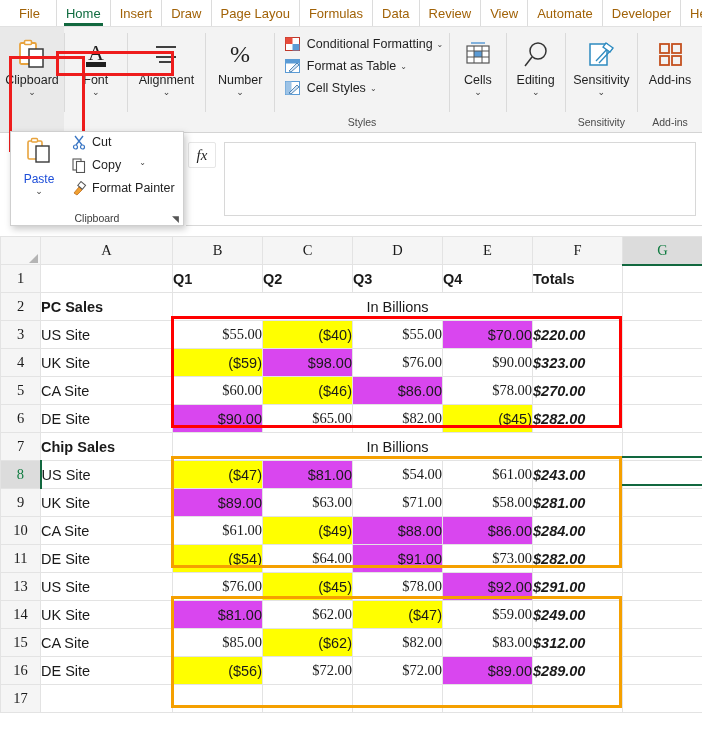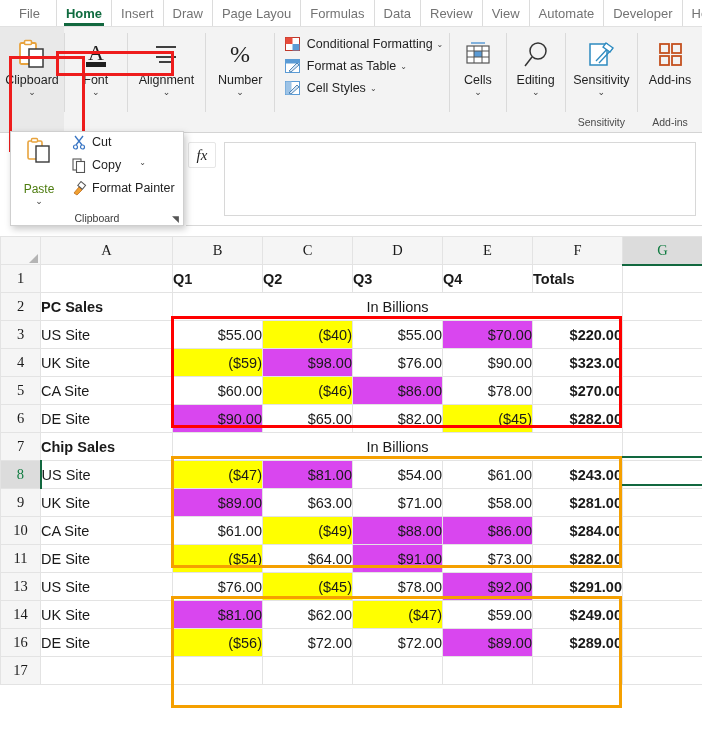--- a/index.html
+++ b/index.html
@@ -8,25 +8,25 @@
     font-family:"Liberation Sans",sans-serif;
     -webkit-font-smoothing:antialiased;
   }
   
   .ribbon-tabs{
     height:26px;display:flex;align-items:stretch;background:#fff;
     border-bottom:1px solid #e1e1e1;overflow:hidden;
   }
   .rtab{
     display:flex;align-items:center;justify-content:center;
-    padding:0 9px;font-size:13px;color:#737373;white-space:nowrap;
+    padding:0 9px;font-size:13px;color:#a16207;white-space:nowrap;
     border-right:1px solid #dcdcdc;position:relative;cursor:default;
   }
   .rtab:first-child{border-left:1px solid transparent;padding-left:18px;padding-right:16px;}
-  .rtab.active{color:#0f6b3f;font-weight:bold;}
+  .rtab.active{color:#0f6b3f;font-weight:normal;}
   .rtab.active:after{
     content:"";position:absolute;left:7px;right:7px;bottom:0;height:3px;background:#12683f;
   }
   
   .ribbon{
     height:105px;background:#f3f3f3;display:flex;align-items:stretch;
     border-bottom:1px solid #d4d4d4;position:relative;
   }
   .grp{display:flex;flex-direction:column;position:relative;}
   .grp-items{display:flex;align-items:flex-start;flex:1;padding-top:5px;}
@@ -49,21 +49,21 @@
   .smallrow{display:flex;align-items:center;height:22px;padding:0 6px;font-size:12.5px;color:#1f1f1f;white-space:nowrap;}
   .smallrow .sico{width:17px;height:15px;margin-right:5px;display:inline-block;flex:0 0 auto;}
   .chev{font-size:8px;color:#444;margin-left:4px;}
   
   .dropdown{
     position:absolute;left:10px;top:131px;width:172px;height:93px;
     background:#fff;border:1px solid #cfcfcf;box-shadow:2px 3px 7px rgba(0,0,0,.22);
     z-index:20;display:flex;
   }
   .dd-paste{width:56px;display:flex;flex-direction:column;align-items:center;padding-top:5px;}
-  .dd-paste .lb{font-size:12px;color:#4d7c0f;margin-top:11px;}
+  .dd-paste .lb{font-size:12px;color:#1d4ed8;margin-top:1px;}
   .dd-paste .cv{font-size:9px;color:#3b3b3b;line-height:10px;}
   .dd-right{flex:1;display:flex;flex-direction:column;padding-top:3px;position:relative;}
   .dd-item{display:flex;height:23px;font-size:12.5px;color:#1f1f1f;padding-left:3px;cursor:default;}
   .dd-item .sico{width:18px;margin-right:4px;display:flex;justify-content:center;}
   .fp-highlight{
     position:absolute;left:56px;top:51px;width:118px;height:25px;
     border:3px solid #ee1c1c;box-sizing:border-box;z-index:22;pointer-events:none;
   }
   .dd-foot{
     position:absolute;left:0;bottom:0;width:100%;height:15px;
@@ -105,24 +105,24 @@
     border:1px solid #d6d6d6;font-family:"Liberation Serif",serif;
   }
   .rowhdr.sel{background:#dcdcdc;color:#107c41;border-right:2px solid #12683f;}
   .corner{background:#f5f5f5;border:1px solid #d6d6d6;position:relative;}
   .corner:after{
     content:"";position:absolute;right:2px;bottom:1px;
     border-style:solid;border-width:0 0 9px 9px;border-color:transparent transparent #b4b4b4 transparent;
   }
   td.lbl{padding-left:5px;text-align:left;}
   td.bold{font-weight:bold;}
-  td.num{text-align:right;padding-right:5px;}
+  td.num{text-align:right;padding-right:5px;font-family:Liberation Serif, serif;}
   td.neg{background:#ffff00;color:#ff0000;text-align:right;padding-right:5px;}
   td.pos{background:#d946ef;text-align:right;padding-right:5px;}
-  td.tot{font-weight:bold;text-align:right;padding-right:5px;}
+  td.tot{font-weight:bold;padding-right:5px;font-style:italic;}
   td.merged{text-align:center;}
   td.empty{}
   .ovl{position:absolute;box-sizing:border-box;pointer-events:none;z-index:8;}
   .ovl.red{border:3px solid #ff0000;}
   .ovl.orange{border:3px solid #f5a000;}
   .acell-t,.acell-b{position:absolute;background:#12683f;height:2px;z-index:9;pointer-events:none;}
 </style>
 </head>
 <body>
 
@@ -245,20 +245,21 @@
           <svg width="15" height="14" viewBox="0 0 15 14">
             <rect x="0.5" y="0.5" width="14" height="13" fill="#fff" stroke="#5b9bd5"></rect>
             <rect x="0.5" y="0.5" width="6" height="13" fill="#9dc3e6"></rect>
             <path d="M4 12 L12 4 L14 6 L6 13 Z" fill="#d9e6f5" stroke="#2e6da4" stroke-width="0.8"></path>
           </svg>
         </span>
         <span>Cell Styles</span>
         <span class="chev">⌄</span>
       </div>
     </div>
+    <div class="grp-label">Styles</div>
   </div>
   <div class="sep"></div>
 
   <div class="grp" style="width:56px">
     <div class="grp-items" style="justify-content:center">
       <div class="bigbtn" style="width:56px">
         <span class="ico">
           <svg width="32" height="32" viewBox="0 0 32 32">
             <line x1="9" y1="4" x2="23" y2="4" stroke="#5b9bd5" stroke-width="1.5"></line>
             <rect x="5" y="7" width="22" height="17" fill="#fff" stroke="#555" stroke-width="1.2"></rect>
@@ -547,20 +548,30 @@
         <td class="rowhdr">14</td>
         <td class="lbl">UK Site</td>
         <td class="pos">$81.00</td>
         <td class="num">$62.00</td>
         <td class="neg">($47)</td>
         <td class="num">$59.00</td>
         <td class="tot">$249.00</td>
         <td class="empty"></td>
       </tr>
 
+      <tr>
+        <td class="rowhdr">15</td>
+        <td class="lbl">CA Site</td>
+        <td class="num">$85.00</td>
+        <td class="neg">($62)</td>
+        <td class="num">$82.00</td>
+        <td class="num">$83.00</td>
+        <td class="tot">$312.00</td>
+        <td class="empty"></td>
+      </tr>
 
       <tr>
         <td class="rowhdr">16</td>
         <td class="lbl">DE Site</td>
         <td class="neg">($56)</td>
         <td class="num">$72.00</td>
         <td class="num">$72.00</td>
         <td class="pos">$89.00</td>
         <td class="tot">$289.00</td>
         <td class="empty"></td>

